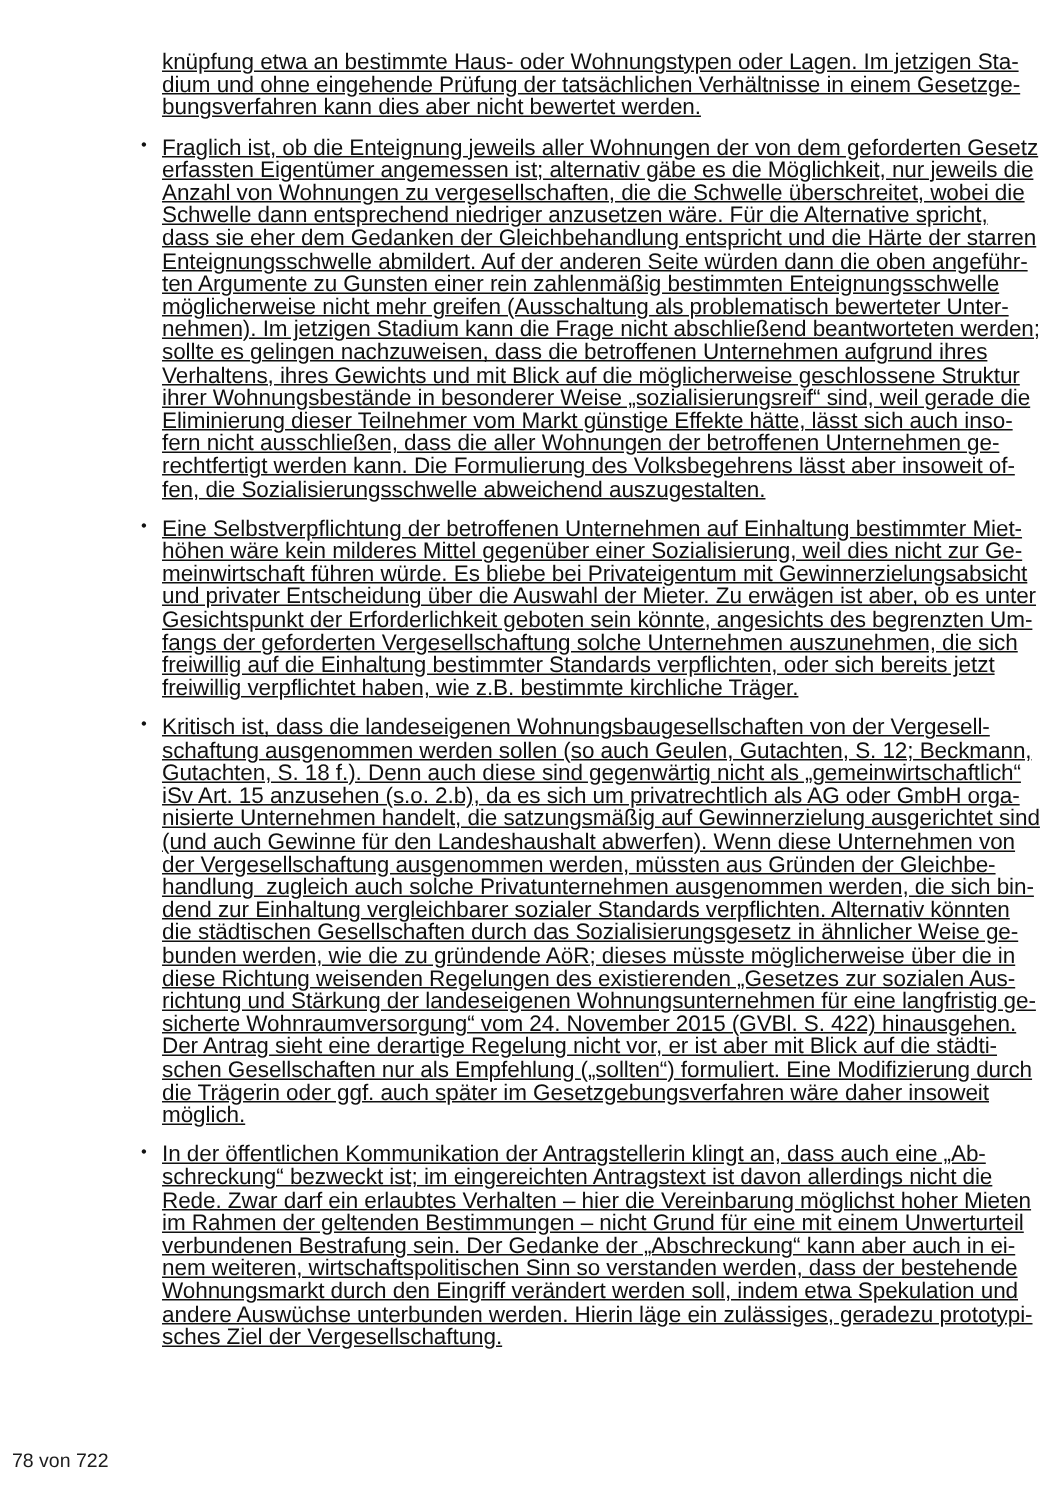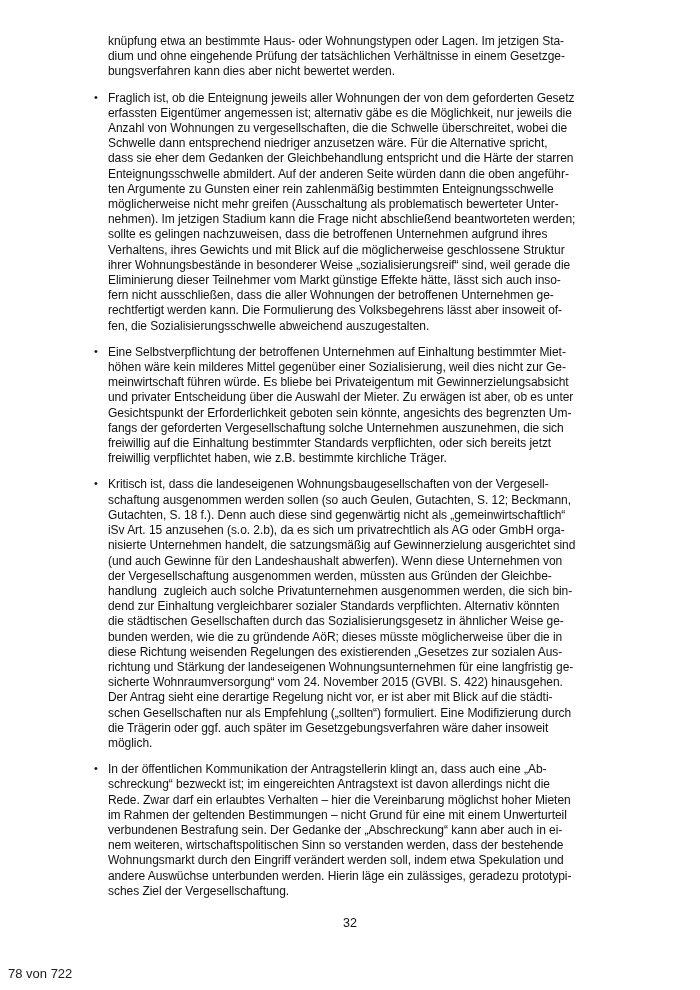--- a/index.html
+++ b/index.html
@@ -16,24 +16,25 @@
     font-family: "Liberation Sans", sans-serif;
     color: #111111;
   }
   .content {
     position: absolute;
     left: 108px;
     top: 34px;
     width: 540px;
   }
   .para {
-    font-size: 12px;
+    font-size: 15px;
     line-height: 15.2px;
     white-space: pre;
     letter-spacing: -0.05px;
+    text-decoration: underline;
   }
   .bullet-item {
     position: relative;
     margin-top: 11px;
   }
   .bullet-marker {
     position: absolute;
     left: -14px;
     top: -1px;
     font-size: 11px;
@@ -129,17 +130,16 @@
 im Rahmen der geltenden Bestimmungen – nicht Grund für eine mit einem Unwerturteil
 verbundenen Bestrafung sein. Der Gedanke der „Abschreckung“ kann aber auch in ei-
 nem weiteren, wirtschaftspolitischen Sinn so verstanden werden, dass der bestehende
 Wohnungsmarkt durch den Eingriff verändert werden soll, indem etwa Spekulation und
 andere Auswüchse unterbunden werden. Hierin läge ein zulässiges, geradezu prototypi-
 sches Ziel der Vergesellschaftung.</div>
     </div>
 
   </div>
 
-  <div class="page-number">32</div>
 
   <div class="viewer-footer">78 von 722</div>
 
 </div>
 
 </body></html>

